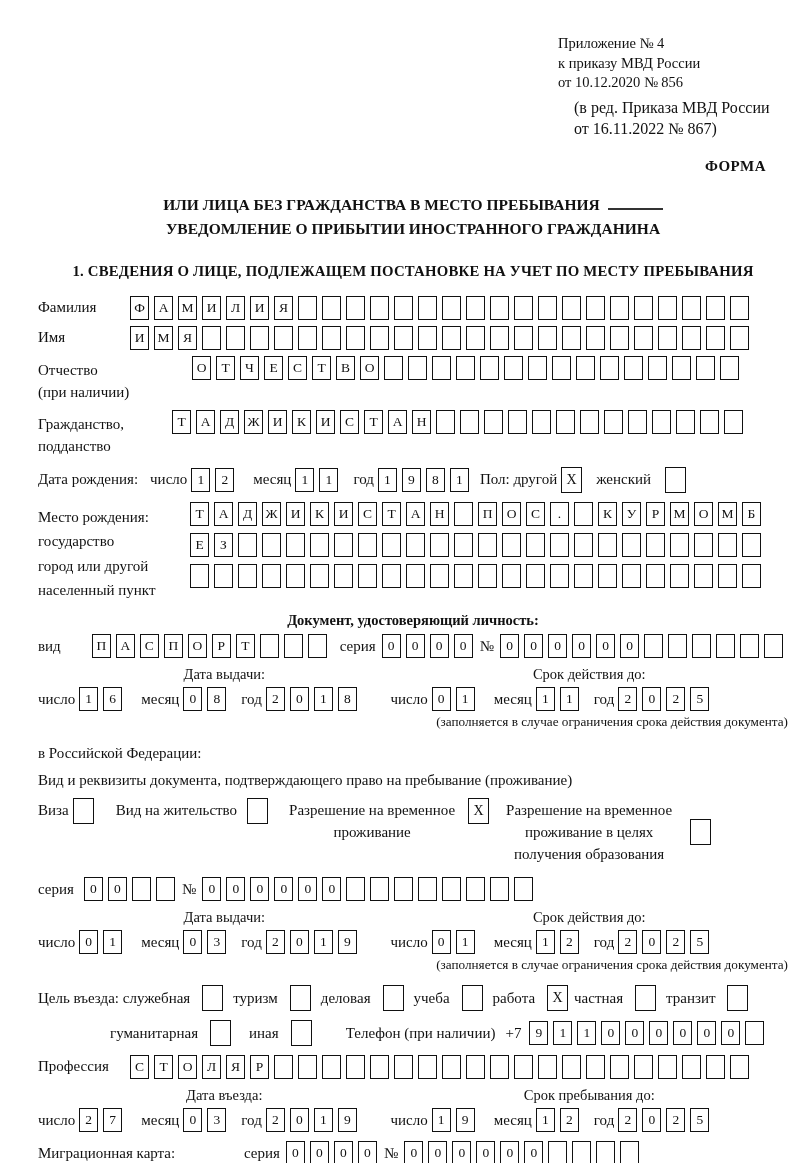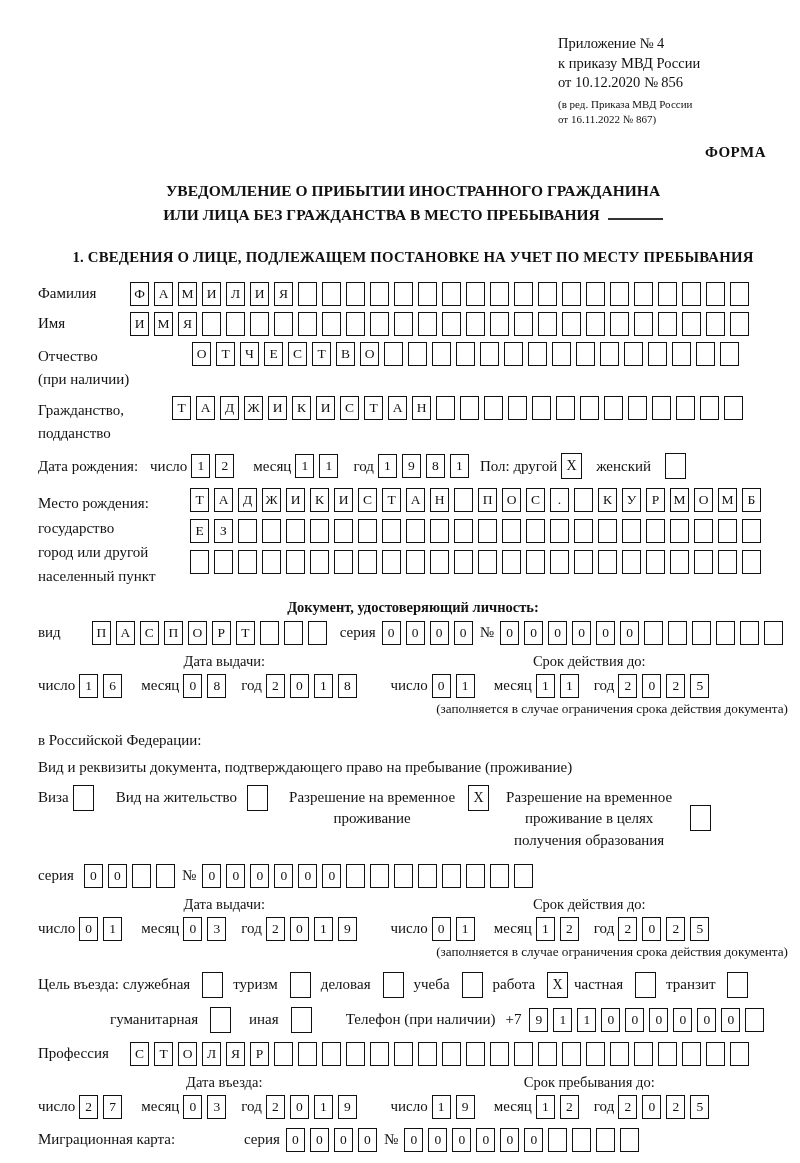--- a/index.html
+++ b/index.html
@@ -6,21 +6,21 @@
   html,body { background:#fff; }
   body {
     width:800px; height:1163px;
     font-family:"Liberation Serif","DejaVu Serif",serif;
     color:#111; font-size:15px; overflow:hidden;
   }
   .page { width:800px; height:1163px; padding:34px 12px 10px 38px; }
 
   
   .appendix { margin-left:520px; line-height:1.35; font-size:14.5px; }
-  .appendix .small { font-size:11px; }
+  .appendix .small { font-size:16px;margin-left:16px; }
   .appendix .ed { margin-top:4px; }
   .forma { margin-left:520px; text-align:right; padding-right:22px; font-weight:bold; margin-top:18px; font-size:15px; letter-spacing:0.5px; }
 
   .title { text-align:center; font-weight:bold; font-size:15.5px; margin-top:18px; line-height:1.55; }
   .blank-line { display:inline-block; width:55px; border-bottom:2px solid #333; height:1em; vertical-align:baseline; margin-left:8px; }
   .section-title { text-align:center; font-weight:bold; font-size:14.8px; margin-top:22px; letter-spacing:0.2px; }
 
   
   .row { display:flex; align-items:flex-start; margin-top:6px; }
   .lbl { flex:none; padding-top:3px; }
@@ -76,22 +76,22 @@
   <div class="appendix">
     <div>Приложение № 4</div>
     <div>к приказу МВД России</div>
     <div>от 10.12.2020 № 856</div>
     <div class="small ed">(в ред. Приказа МВД России</div>
     <div class="small">от 16.11.2022 № 867)</div>
   </div>
   <div class="forma">ФОРМА</div>
 
   <div class="title">
+    <div><span>ИЛИ ЛИЦА БЕЗ ГРАЖДАНСТВА В МЕСТО ПРЕБЫВАНИЯ</span><span class="blank-line"></span></div>
     <div>УВЕДОМЛЕНИЕ О ПРИБЫТИИ ИНОСТРАННОГО ГРАЖДАНИНА</div>
-    <div><span>ИЛИ ЛИЦА БЕЗ ГРАЖДАНСТВА В МЕСТО ПРЕБЫВАНИЯ</span><span class="blank-line"></span></div>
   </div>
 
   <div class="section-title">1. СВЕДЕНИЯ О ЛИЦЕ, ПОДЛЕЖАЩЕМ ПОСТАНОВКЕ НА УЧЕТ ПО МЕСТУ ПРЕБЫВАНИЯ</div>
 
   <div class="row" style="margin-top:16px;">
     <div class="lbl w-surname">Фамилия</div>
     <div class="cells"><span class="cell">Ф</span><span class="cell">А</span><span class="cell">М</span><span class="cell">И</span><span class="cell">Л</span><span class="cell">И</span><span class="cell">Я</span><span class="cell"></span><span class="cell"></span><span class="cell"></span><span class="cell"></span><span class="cell"></span><span class="cell"></span><span class="cell"></span><span class="cell"></span><span class="cell"></span><span class="cell"></span><span class="cell"></span><span class="cell"></span><span class="cell"></span><span class="cell"></span><span class="cell"></span><span class="cell"></span><span class="cell"></span><span class="cell"></span><span class="cell"></span></div>
   </div>
 
   <div class="row">

